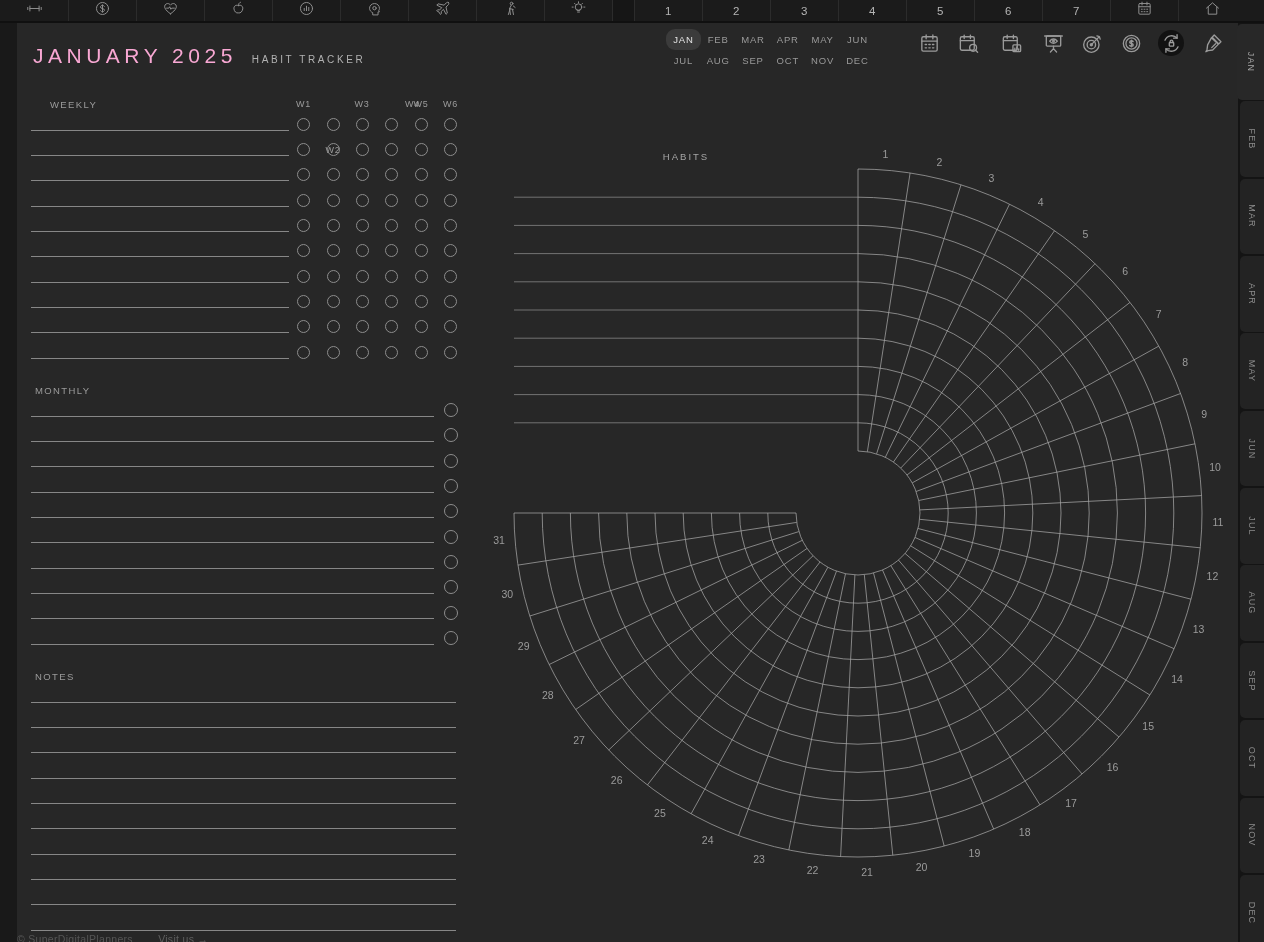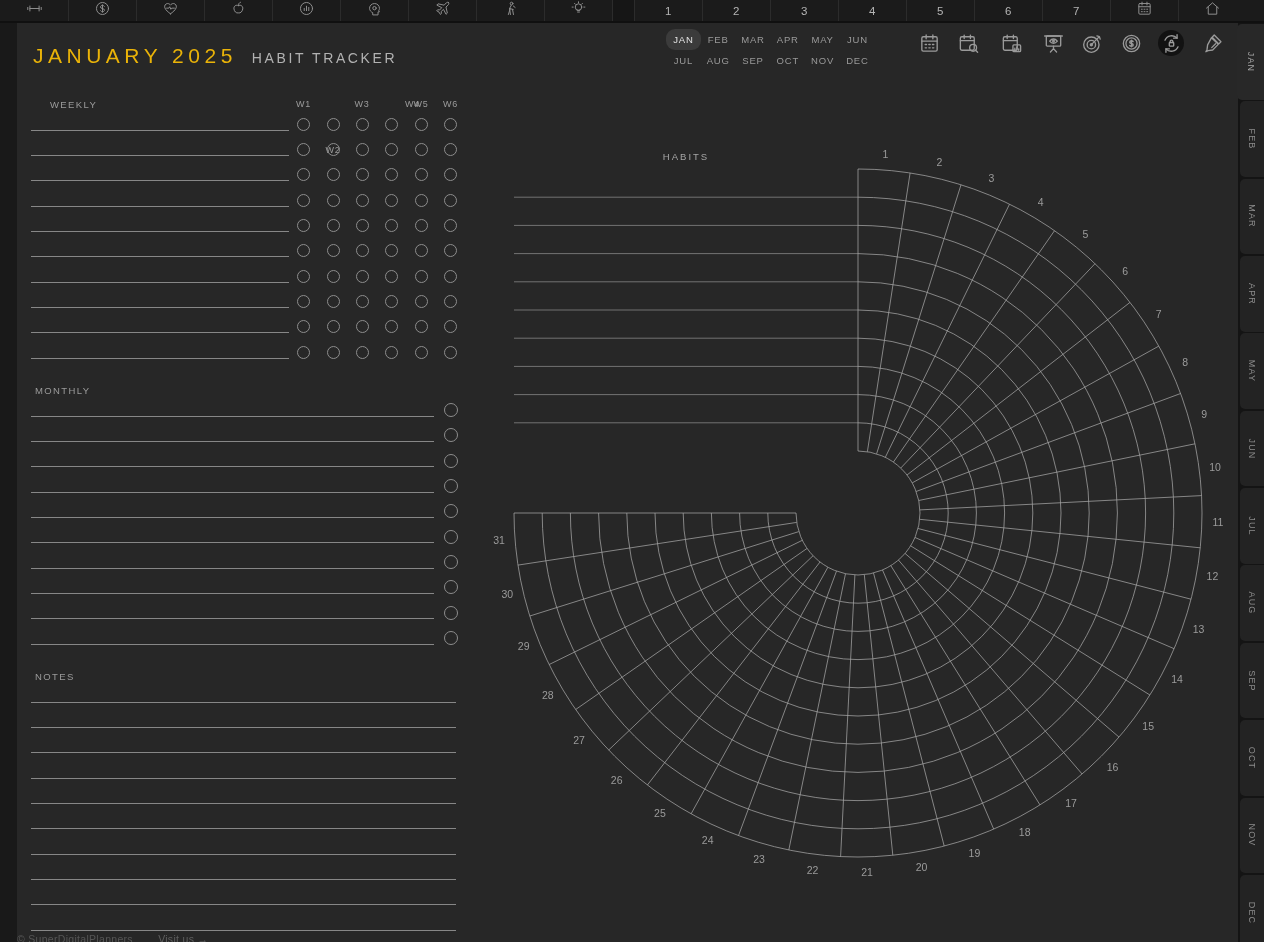--- a/index.html
+++ b/index.html
@@ -15,22 +15,22 @@
   .tb-cell{height:21px;display:flex;align-items:center;justify-content:center;
            border-left:1px solid #2c2c2c;color:#8f8f8f;box-sizing:border-box;cursor:pointer;}
   .tb-cell:first-child{border-left:none;}
   .tb-spacer{height:21px;background:#161616;border-left:1px solid #2c2c2c;box-sizing:border-box;}
   .tb-num{font-size:11.5px;color:#b5b5b5;letter-spacing:.5px;}
   
   .main-bg{position:absolute;left:17px;top:23px;width:1221px;height:919px;background:#272727;}
   .side-strip{position:absolute;left:1238px;top:23px;width:26px;height:919px;background:#141414;}
   
   .hdr{position:absolute;left:33px;top:44px;display:flex;align-items:baseline;gap:15px;}
-  .hdr .title{font-size:21px;letter-spacing:4.5px;color:#eab308;font-weight:400;}
-  .hdr .subtitle{font-size:14px;letter-spacing:2.6px;color:#b2b2b2;font-weight:400;}
+  .hdr .title{font-size:21px;letter-spacing:4.5px;color:#f9a8d4;font-weight:400;}
+  .hdr .subtitle{font-size:10px;letter-spacing:2.6px;color:#b2b2b2;font-weight:400;}
   
   .mgrid{position:absolute;left:666px;top:29px;width:210px;}
   .mgrid .mrow{display:flex;height:21px;}
   .mcell{width:34.8px;height:21px;display:flex;align-items:center;justify-content:center;
          font-size:9.5px;letter-spacing:.8px;color:#9a9a9a;cursor:pointer;}
   .mcell.active{background:#3b3b3b;border-radius:9px;color:#e3e3e3;}
   
   .qicon{position:absolute;width:26px;height:26px;display:flex;align-items:center;justify-content:center;
          color:#9a9a9a;cursor:pointer;}
   .qicon.filled{background:#121212;border-radius:50%;}

